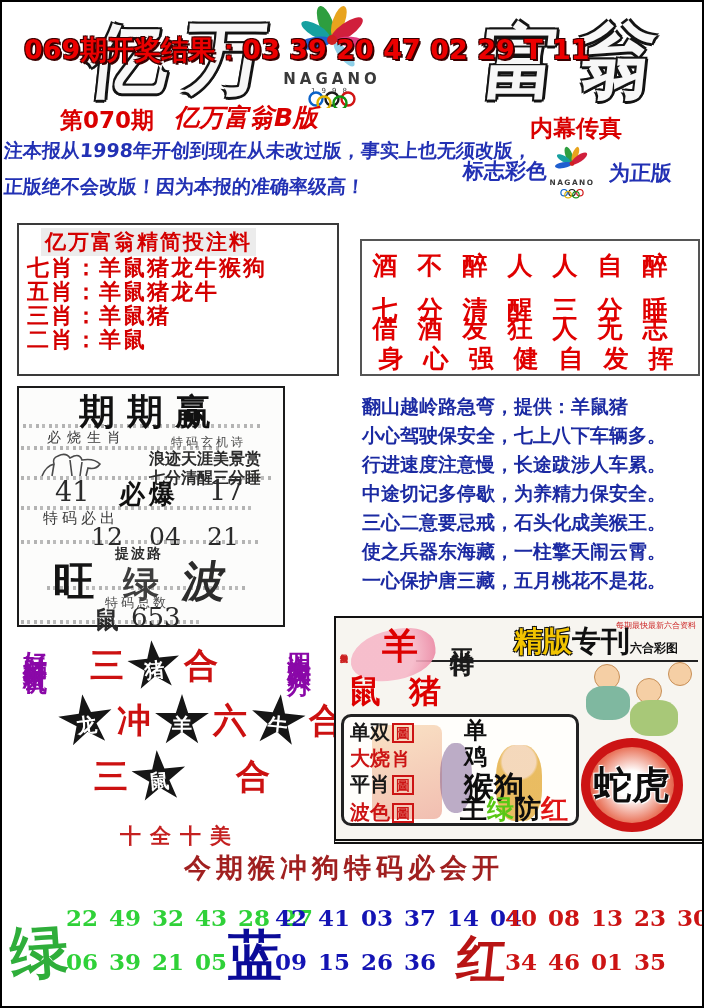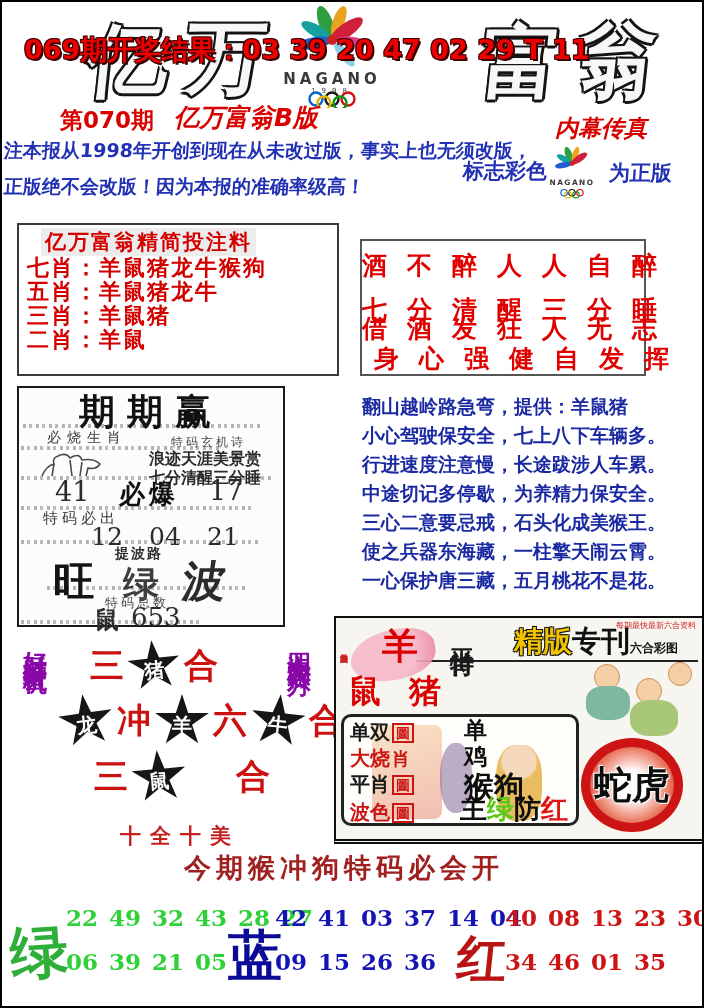--- a/index.html
+++ b/index.html
@@ -17,21 +17,21 @@
 
   .red-b{color:#d90000;font-weight:900;}
   .blue-note{color:#2231b4;font-weight:900;font-size:19px;transform:skewX(-4deg);}
 
   
   .tips-box{left:15px;top:221px;width:322px;height:153px;border:2px solid #3a3a3a;background:#fff;}
   .tips-title{font-size:21px;font-weight:900;color:#d40000;letter-spacing:2px;background:#ececec;padding:0 4px;}
   .tips-row{font-size:22px;font-weight:900;color:#d40000;letter-spacing:2px;white-space:nowrap;}
 
   
-  .wine-box{left:358px;top:237px;width:286px;height:137px;border:2px solid #555;background:#fff;}
+  .wine-box{left:358px;top:237px;width:340px;height:137px;border:2px solid #555;background:#fff;}
   .wine-line{width:100%;text-align:center;font-size:25px;font-weight:900;color:#e00000;
     letter-spacing:20px;white-space:nowrap;font-family:"DejaVu Serif",serif;}
 
   
   .qq-box{left:15px;top:384px;width:268px;height:241px;border:2px solid #1b1b1b;background:#fcfcfb;}
   .nz{position:absolute;height:4px;opacity:.55;
       background:repeating-linear-gradient(90deg,#777 0 3px,transparent 3px 6px,#888 6px 9px,transparent 9px 13px);}
   .scan{color:#2b2b2b;font-family:"DejaVu Serif",serif;}
 
   
@@ -106,21 +106,21 @@
       <circle cx="91" cy="93" r="6.5" stroke="#d01414"></circle>
       <circle cx="67" cy="97" r="6.5" stroke="#e0b400"></circle>
       <circle cx="83" cy="97" r="6.5" stroke="#129212"></circle>
     </g>
   </svg>
 
   <div class="abs result-line nowrap" style="left:22px;top:30px;">069期开奖结果：03 39 20 47 02 29 T 11</div>
 
   <div class="abs red-b nowrap" style="left:58px;top:103px;font-size:23px;">第070期</div>
   <div class="abs red-b nowrap" style="left:172px;top:99px;font-size:25px;font-style:italic;">亿万富翁B版</div>
-  <div class="abs red-b nowrap" style="left:553px;top:111px;font-size:23px;font-style:italic;">内幕传真</div>
+  <div class="abs red-b nowrap" style="left:528px;top:111px;font-size:23px;">内幕传真</div>
   <div class="abs blue-note nowrap" style="left:2px;top:136px;">注本报从1998年开创到现在从未改过版，事实上也无须改版，</div>
   <div class="abs blue-note nowrap" style="left:2px;top:172px;">正版绝不会改版！因为本报的准确率级高！</div>
   <div class="abs blue-note nowrap" style="left:461px;top:155px;font-size:21px;">标志彩色</div>
   <svg class="abs" style="left:533px;top:138px;" width="74" height="64" viewBox="0 0 150 102">
     <g transform="rotate(-20 75 34)">
         <ellipse cx="75" cy="16" rx="7" ry="18" fill="#2e9e3f"></ellipse>
       </g>
     <g transform="rotate(-60 75 34)">
         <ellipse cx="75" cy="15" rx="6" ry="16" fill="#16a0a0"></ellipse>
       </g>

